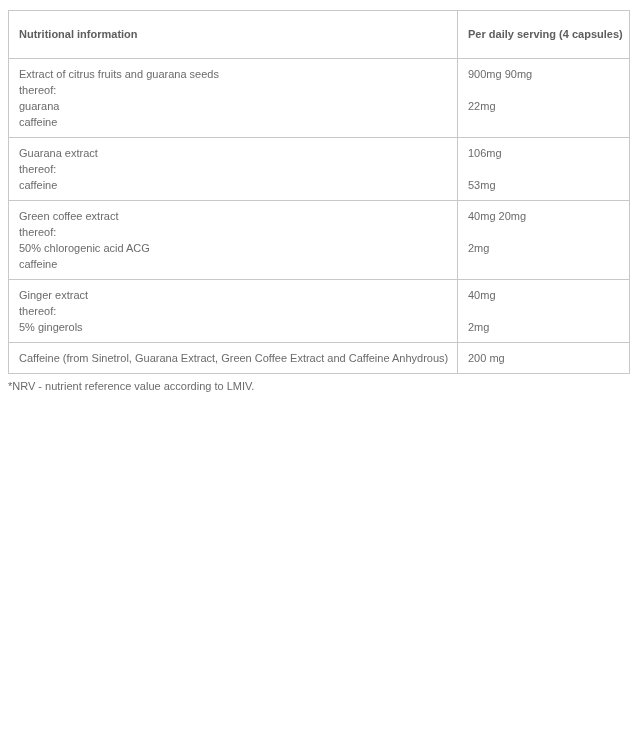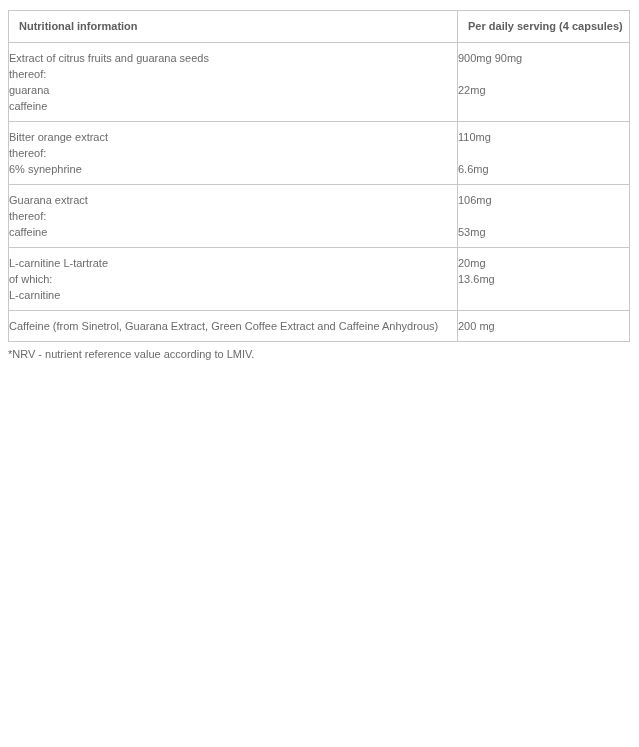--- a/index.html
+++ b/index.html
@@ -21,26 +21,26 @@
     width: 621px;
     table-layout: fixed;
     font-size: 11px;
     color: #6b6b6b;
   }
   .nutrition-table th,
   .nutrition-table td {
     border: 1px solid #c8c8c8;
     vertical-align: top;
     text-align: left;
-    padding: 7px 0;
+    padding: 7px 10px;
   }
   .nutrition-table th {
     font-weight: bold;
     color: #5e5e5e;
-    padding: 8px 10px;
+    padding: 16px 10px;
     line-height: 15px;
     white-space: nowrap;
     overflow: hidden;
   }
   .nutrition-table td .line {
     line-height: 16px;
     min-height: 16px;
     white-space: nowrap;
     overflow: visible;
   }
@@ -76,52 +76,54 @@
           </td>
     <td>
             <div class="line">900mg 90mg</div>
             <div class="line">&nbsp;</div>
             <div class="line">22mg</div>
             <div class="line">&nbsp;</div>
           </td>
   </tr>
         <tr>
     <td>
-            <div class="line">Bitter orange extract</div>
-            <div class="line">thereof:</div>
-            <div class="line">6% synephrine</div>
-          </td>
-    <td>
-            <div class="line">110mg</div>
-            <div class="line">&nbsp;</div>
-            <div class="line">6.6mg</div>
-          </td>
-  </tr>
-        <tr>
-    <td>
             <div class="line">Guarana extract</div>
             <div class="line">thereof:</div>
             <div class="line">caffeine</div>
           </td>
     <td>
             <div class="line">106mg</div>
             <div class="line">&nbsp;</div>
             <div class="line">53mg</div>
           </td>
   </tr>
         <tr>
     <td>
-            <div class="line">L-carnitine L-tartrate</div>
-            <div class="line">of which:</div>
-            <div class="line">L-carnitine</div>
+            <div class="line">Green coffee extract</div>
+            <div class="line">thereof:</div>
+            <div class="line">50% chlorogenic acid ACG</div>
+            <div class="line">caffeine</div>
           </td>
     <td>
-            <div class="line">20mg</div>
-            <div class="line">13.6mg</div>
+            <div class="line">40mg 20mg</div>
             <div class="line">&nbsp;</div>
+            <div class="line">2mg</div>
+            <div class="line">&nbsp;</div>
+          </td>
+  </tr>
+        <tr>
+    <td>
+            <div class="line">Ginger extract</div>
+            <div class="line">thereof:</div>
+            <div class="line">5% gingerols</div>
+          </td>
+    <td>
+            <div class="line">40mg</div>
+            <div class="line">&nbsp;</div>
+            <div class="line">2mg</div>
           </td>
   </tr>
         <tr>
     <td>
             <div class="line">Caffeine (from Sinetrol, Guarana Extract, Green Coffee Extract and Caffeine Anhydrous)</div>
           </td>
     <td>
             <div class="line">200 mg</div>
           </td>
   </tr>

